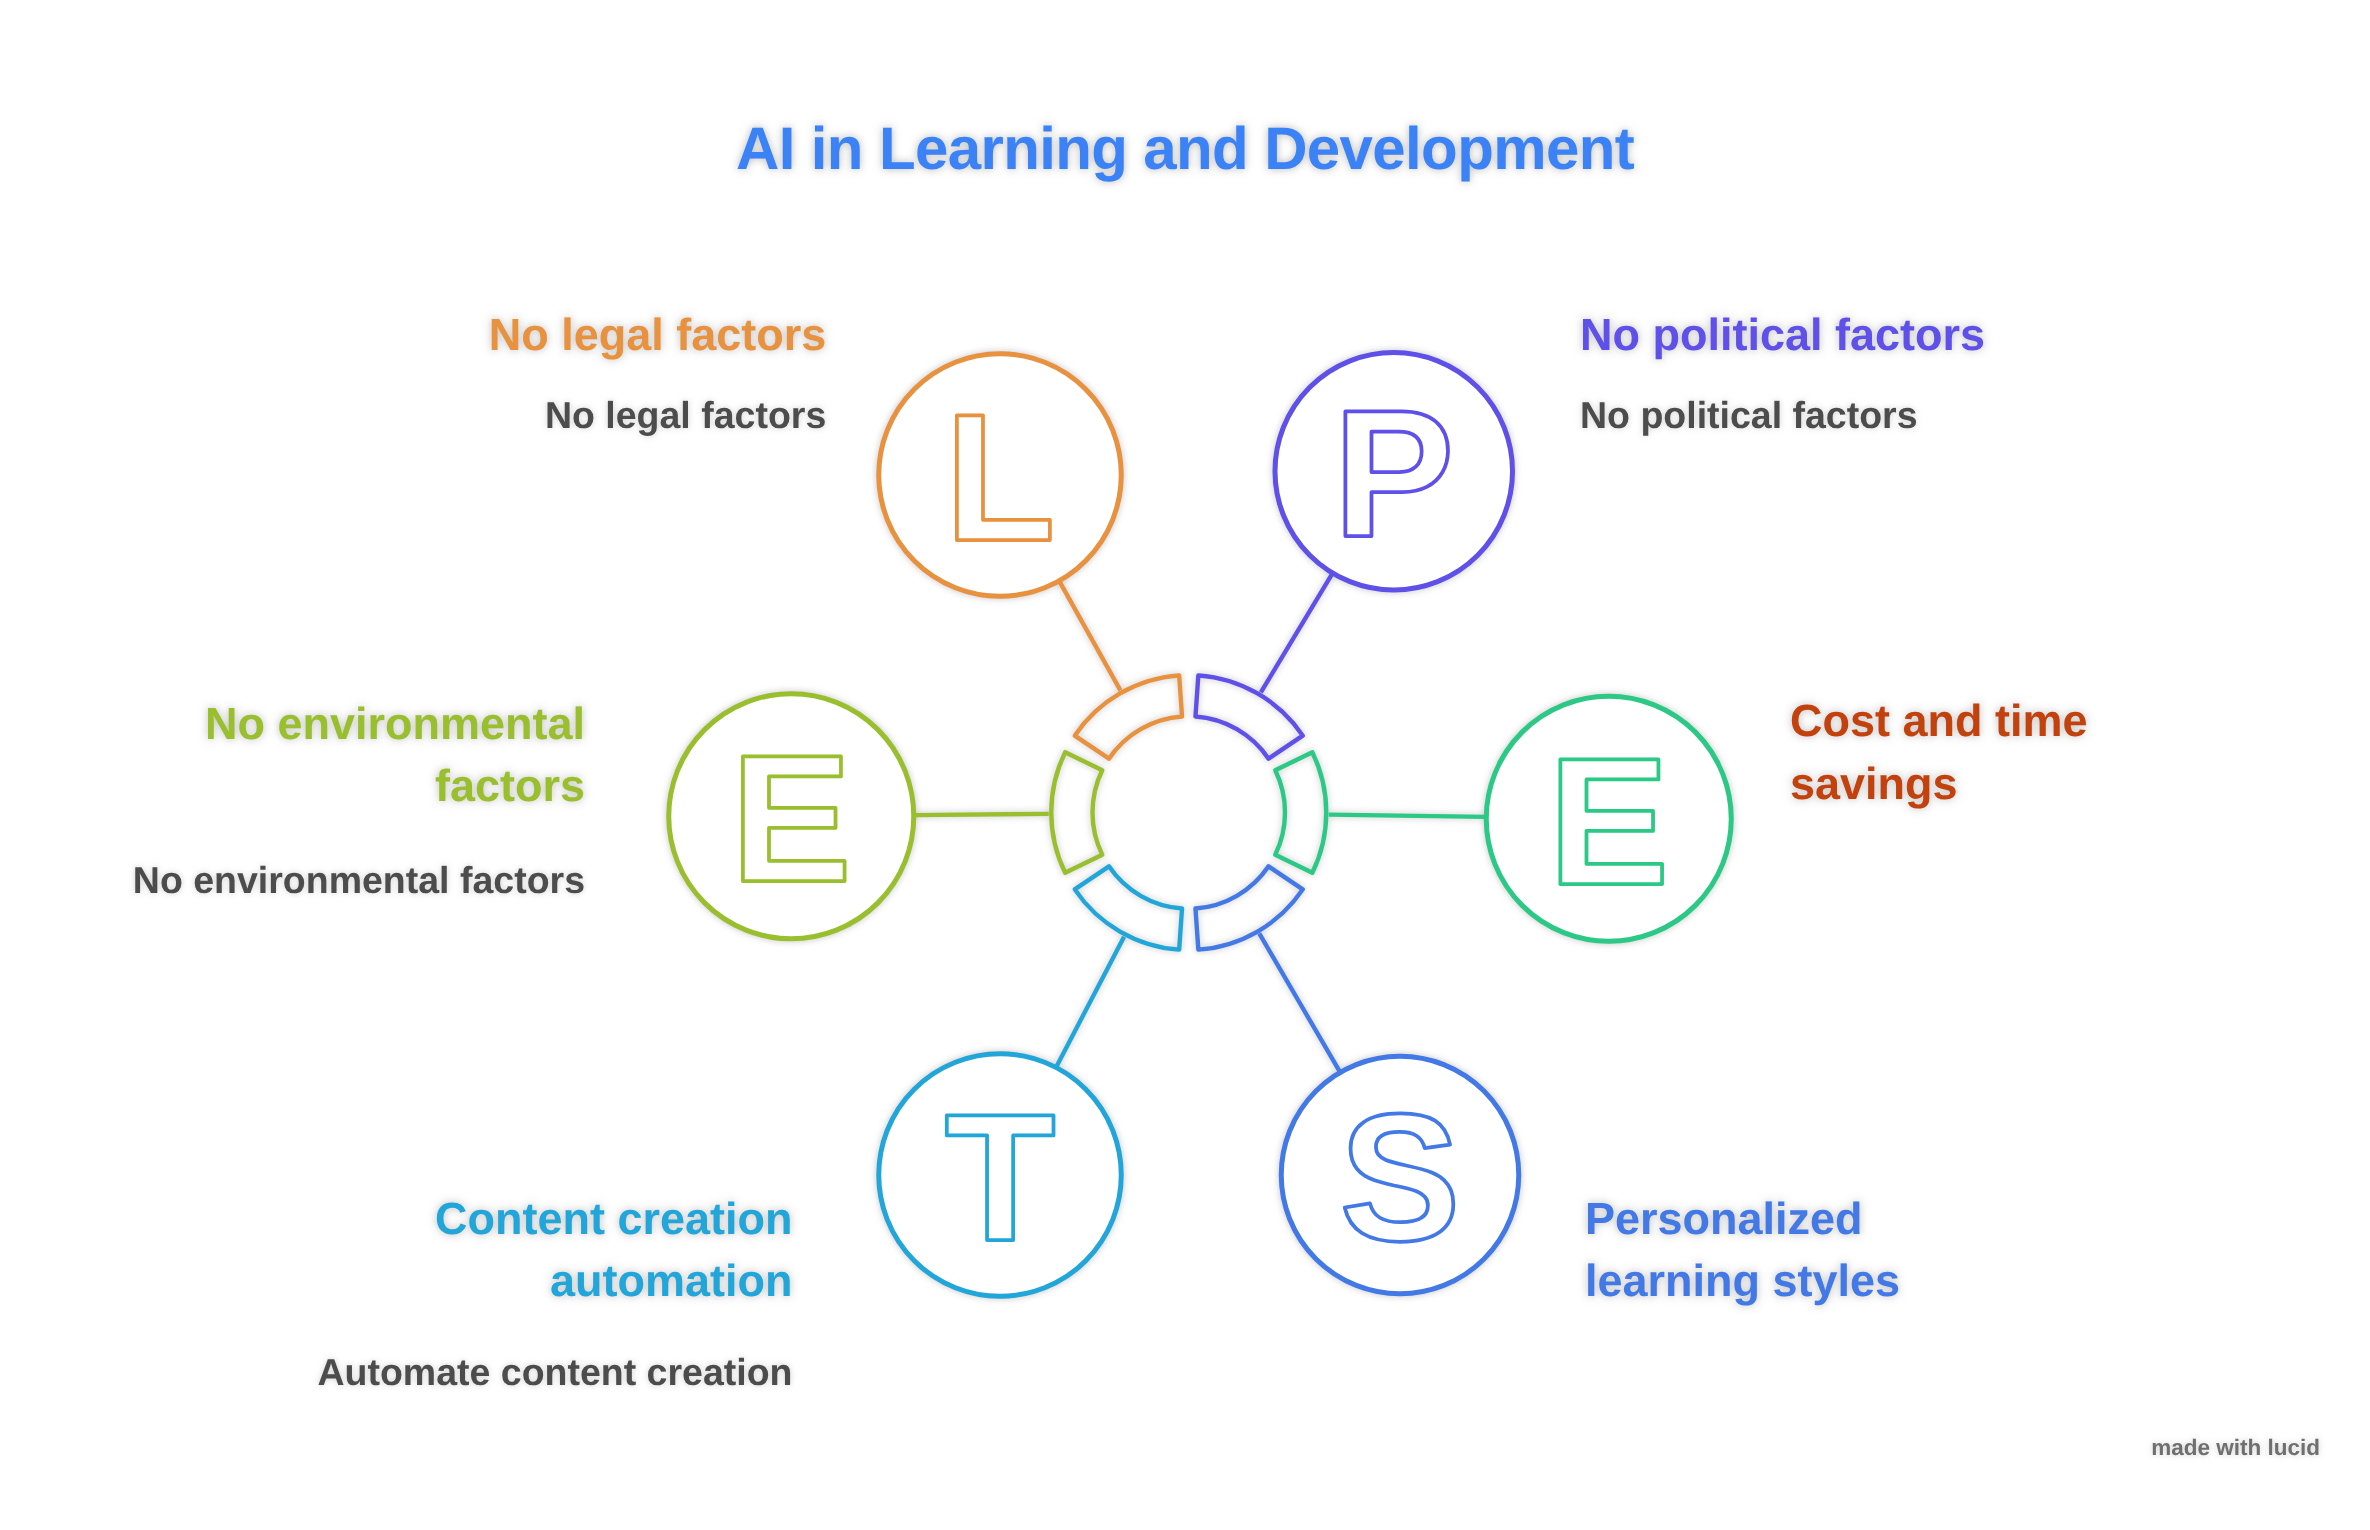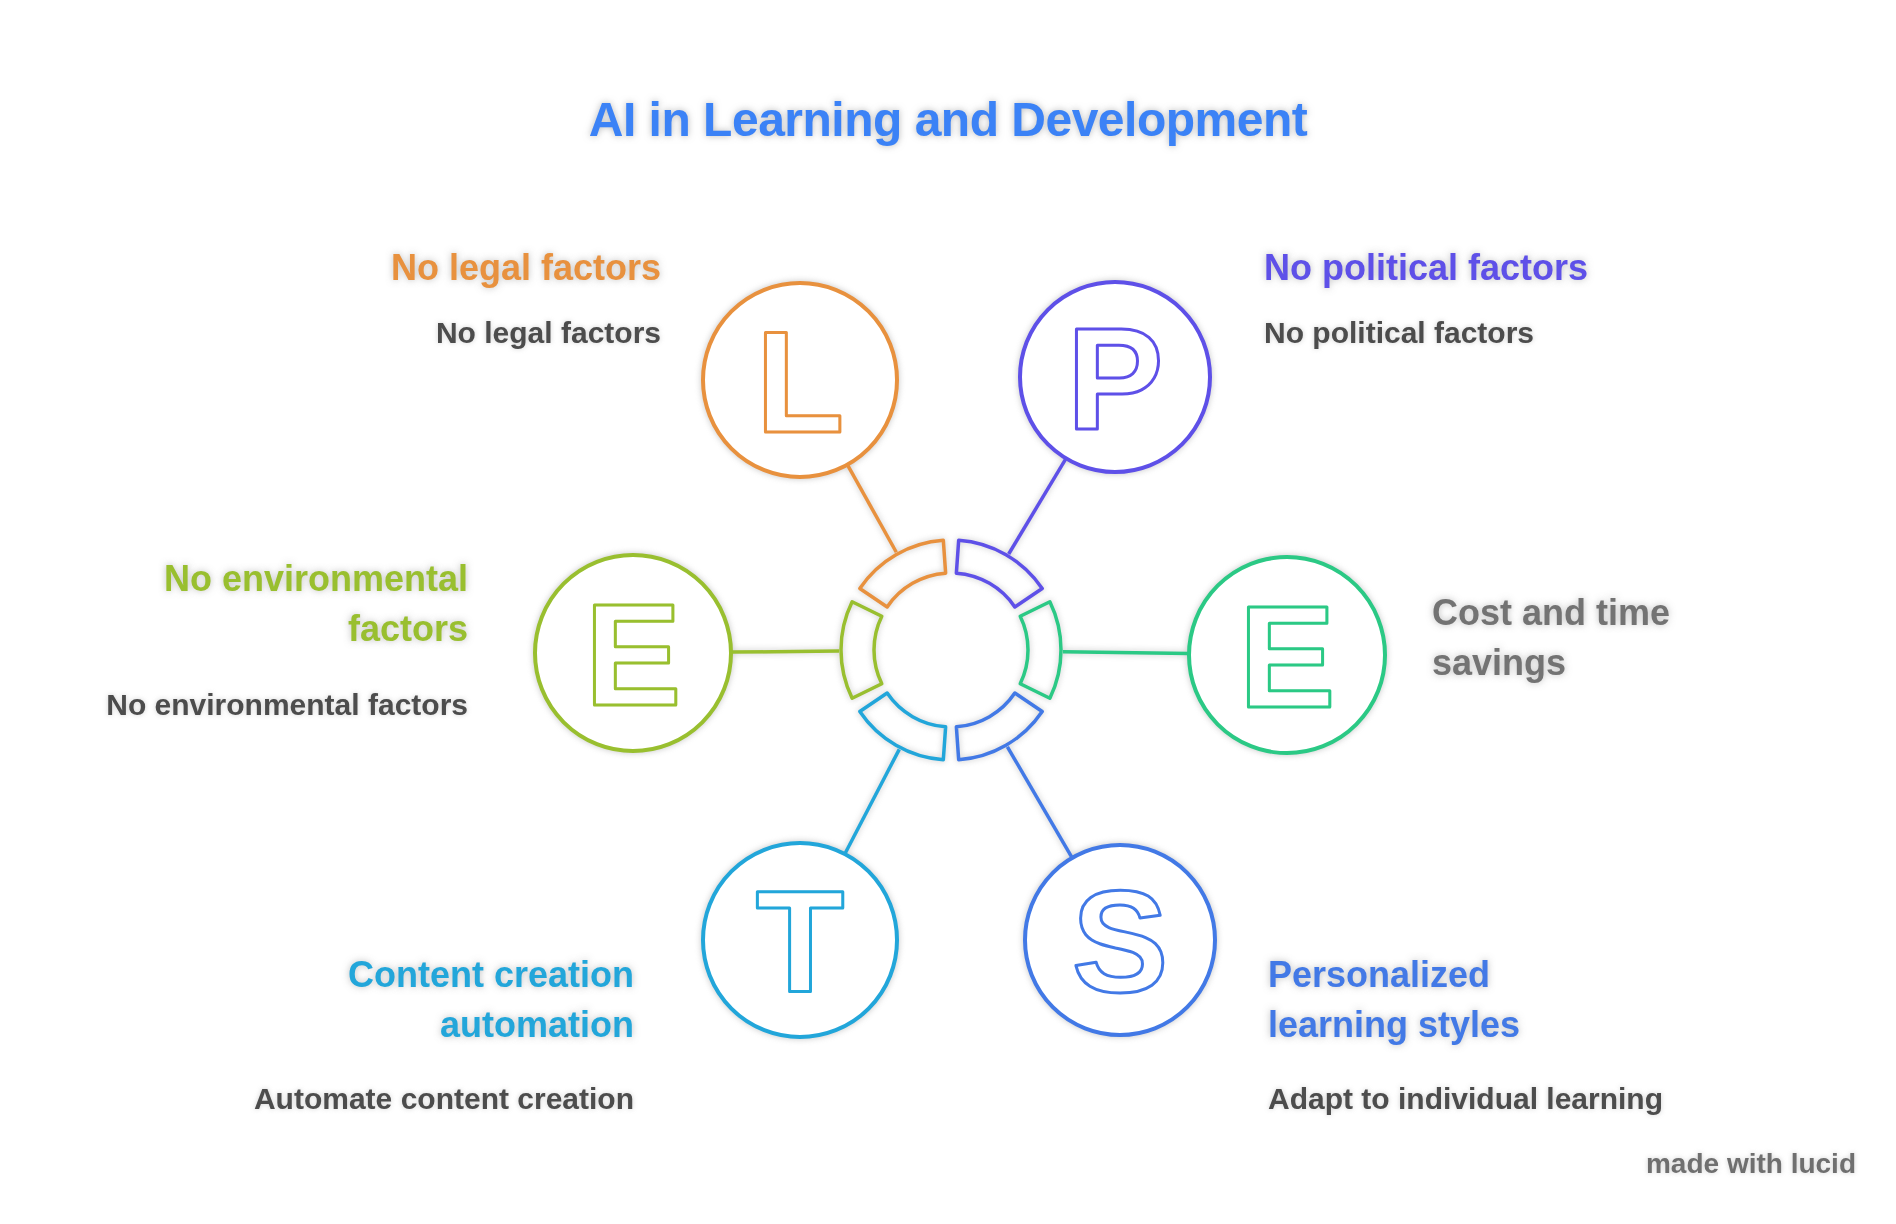--- a/index.html
+++ b/index.html
@@ -23,21 +23,21 @@
   .node-heading{
     font-size:36px;font-weight:700;line-height:50px;
     text-shadow:0 0 7px rgba(125,125,125,0.5);
   }
   .node-subtext{
     font-size:30px;font-weight:700;line-height:38px;
     text-shadow:0 0 5px rgba(140,140,140,0.4);
   }
   .footer{
     position:absolute;right:40px;top:1148px;
-    font-size:28px;font-weight:700;
+    font-size:18px;font-weight:700;
     text-shadow:0 0 5px rgba(140,140,140,0.4);
   }
 </style>
 </head>
 <body>
 
 <div class="canvas">
   <h1 class="title" style="color: #3b82f6;">AI in Learning and Development</h1>
 
   <svg class="diagram-svg" width="1896" height="1224" viewBox="0 0 1896 1224" xmlns="http://www.w3.org/2000/svg">
@@ -68,24 +68,23 @@
     </svg>
 
   <div class="labels-layer">
       <div class="label node-heading" style="top: 243px; right: 1251px; text-align: right; color: rgb(232, 145, 62);">No legal factors</div>
       <div class="label node-subtext" style="top: 314px; right: 1251px; text-align: right; color: rgb(76, 76, 76);">No legal factors</div>
       <div class="label node-heading" style="top: 243px; left: 1248px; text-align: left; color: rgb(94, 80, 232);">No political factors</div>
       <div class="label node-subtext" style="top: 314px; left: 1248px; text-align: left; color: rgb(76, 76, 76);">No political factors</div>
       <div class="label node-heading" style="top: 554px; right: 1444px; text-align: right; color: rgb(153, 191, 47);">No environmental
 factors</div>
       <div class="label node-subtext" style="top: 686px; right: 1444px; text-align: right; color: rgb(76, 76, 76);">No environmental factors</div>
-      <div class="label node-heading" style="top: 552px; left: 1416px; text-align: left; color: #737373; margin-top: 36px;">Cost and time
+      <div class="label node-heading" style="top: 552px; left: 1416px; text-align: left; color: #c2410c;">Cost and time
 savings</div>
       <div class="label node-subtext" style="top: 1080px; right: 1278px; text-align: right; color: rgb(76, 76, 76);">Automate content creation</div>
       <div class="label node-heading" style="top: 950px; right: 1278px; text-align: right; color: rgb(34, 166, 218);">Content creation
 automation</div>
       <div class="label node-heading" style="top: 950px; left: 1252px; text-align: left; color: rgb(66, 121, 230);">Personalized
 learning styles</div>
-      <div class="label node-subtext" style="top: 1080px; left: 1252px; text-align: left; color: rgb(76, 76, 76);">Adapt to individual learning</div>
     </div>
 
   <div class="footer" style="color: rgb(111, 111, 111);">made with lucid</div>
 </div>
 
 </body></html>

